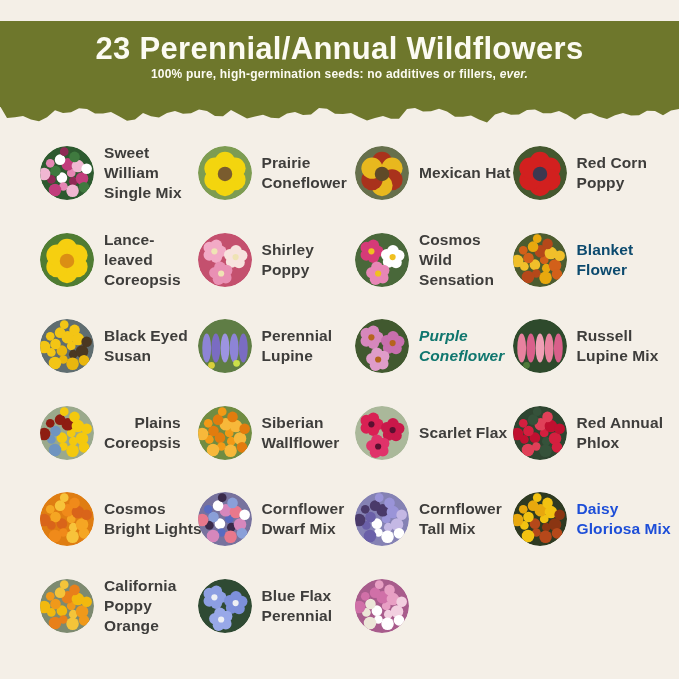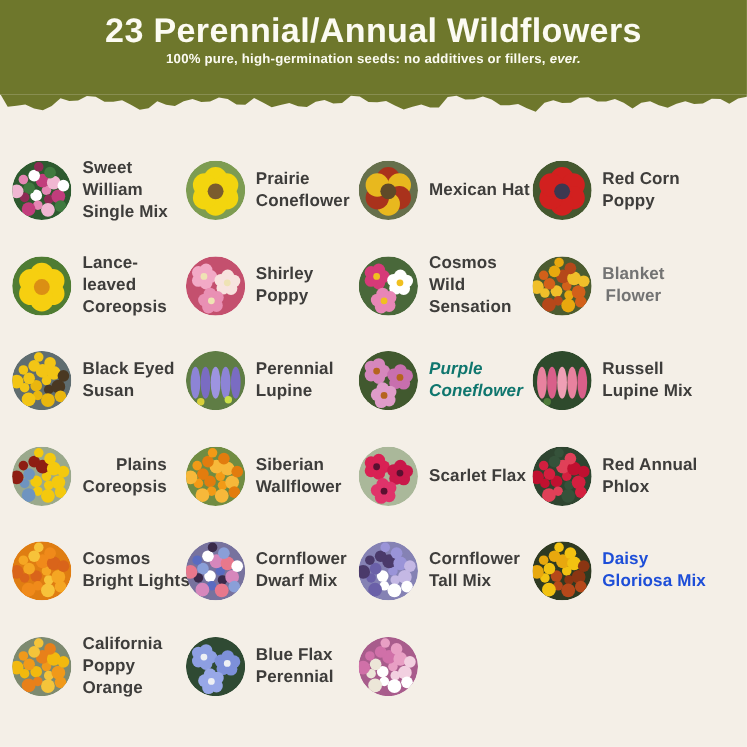--- a/index.html
+++ b/index.html
@@ -20,39 +20,39 @@
   .banner .sub{
     margin:1px 0 0 0;
     font-size:12px;font-weight:bold;letter-spacing:.2px;
   }
   .banner .sub em{font-style:italic;}
   .torn{
     position:absolute;left:0;top:86px;width:679px;height:18px;display:block;
   }
   
   .grid{
-    position:absolute;left:11px;top:146px;
+    position:absolute;left:40px;top:146px;
     display:grid;grid-template-columns:repeat(4,157.5px);grid-auto-rows:86.5px;
   }
   .cell{display:flex;align-items:center;gap:10px;height:54px;}
   .photo{
     width:54px;height:54px;border-radius:50%;overflow:hidden;flex:0 0 54px;
   }
   .photo svg{display:block;width:100%;height:100%;}
   .label{
     font-size:15.5px;font-weight:bold;line-height:20px;
     white-space:pre;letter-spacing:.1px;
   }
 </style>
 </head>
 <body>
 
 <div class="page" style="background: rgb(244, 239, 231);">
 
-  <header class="banner" style="background: rgb(110, 119, 44); color: rgb(252, 251, 242);">
+  <header class="banner" style="background: rgb(110, 119, 44); color: rgb(252, 251, 242); margin-top: 21px;">
     <h1>23 Perennial/Annual Wildflowers</h1>
     <p class="sub"><span>100% pure, high-germination seeds: no additives or fillers, </span><em>ever.</em></p>
     <svg class="torn" viewBox="0 0 679 18" preserveAspectRatio="none">
       <polygon points="0,-1 679,-1 679,1.9 671,3.6 663,8.3 655,4.0 647,3.8 639,8.2 631,8.5 623,6.0 615,8.3 607,12.0 599,9.7 591,6.1 583,7.3 575,12.7 567,7.5 559,4.1 551,6.3 543,6.2 535,2.4 527,2.9 519,7.5 511,7.7 503,5.1 495,7.4 487,15.5 479,12.5 471,8.5 463,9.7 455,9.7 447,4.5 439,1.7 431,4.3 423,4.5 415,1.0 407,2.1 399,11.8 391,11.7 383,9.0 375,11.1 367,13.6 359,10.0 351,5.9 343,7.0 335,6.8 327,1.7 319,1.0 311,7.6 303,8.0 295,4.9 287,6.5 279,11.2 271,10.7 263,7.7 255,9.5 247,11.4 239,7.2 231,3.0 223,9.2 215,9.0 207,4.1 199,2.6 191,6.3 183,6.8 175,4.1 167,6.0 159,10.4 151,9.3 143,6.0 135,12.5 127,13.8 119,9.2 111,5.1 103,6.6 95,6.4 87,1.9 79,1.2 71,5.3 63,5.9 55,3.3 47,10.3 39,14.3 31,12.6 23,9.0 15,10.2 7,11.1" fill="#6e772c"></polygon>
     </svg>
   </header>
 
   <main class="grid">
     <div class="cell">
       <div class="photo">
@@ -281,21 +281,21 @@
               <circle cx="33.76682104093016" cy="46.38324713106706" r="6.5" fill="#e8a80e"></circle>
               <circle cx="10.626306593974217" cy="17.93248901498408" r="4.5" fill="#d2601a"></circle>
               <circle cx="48.374682477721635" cy="23.5197863966075" r="5.5" fill="#f0bf2a"></circle>
               <circle cx="15.569486352055776" cy="45.682825861503936" r="6.5" fill="#b5481a"></circle>
               <circle cx="25.12763996881936" cy="5.842618659885012" r="4.5" fill="#e8a80e"></circle>
               <circle cx="45.62422664042091" cy="42.85215928163572" r="5.5" fill="#d2601a"></circle>
               <circle cx="4.288484419926679" cy="28.981849731853185" r="6.5" fill="#f0bf2a"></circle>
             </g>
           </svg>
         </div>
-      <div class="label" style="color: #737373; text-align: center;">Blanket
+      <div class="label" style="color: #0c4a6e;">Blanket
 Flower</div>
     </div>
 
     <div class="cell">
       <div class="photo">
           <svg viewBox="0 0 56 56">
             <defs>
               <clipPath id="c8">
                 <circle cx="28" cy="28" r="28"></circle>
               </clipPath>

